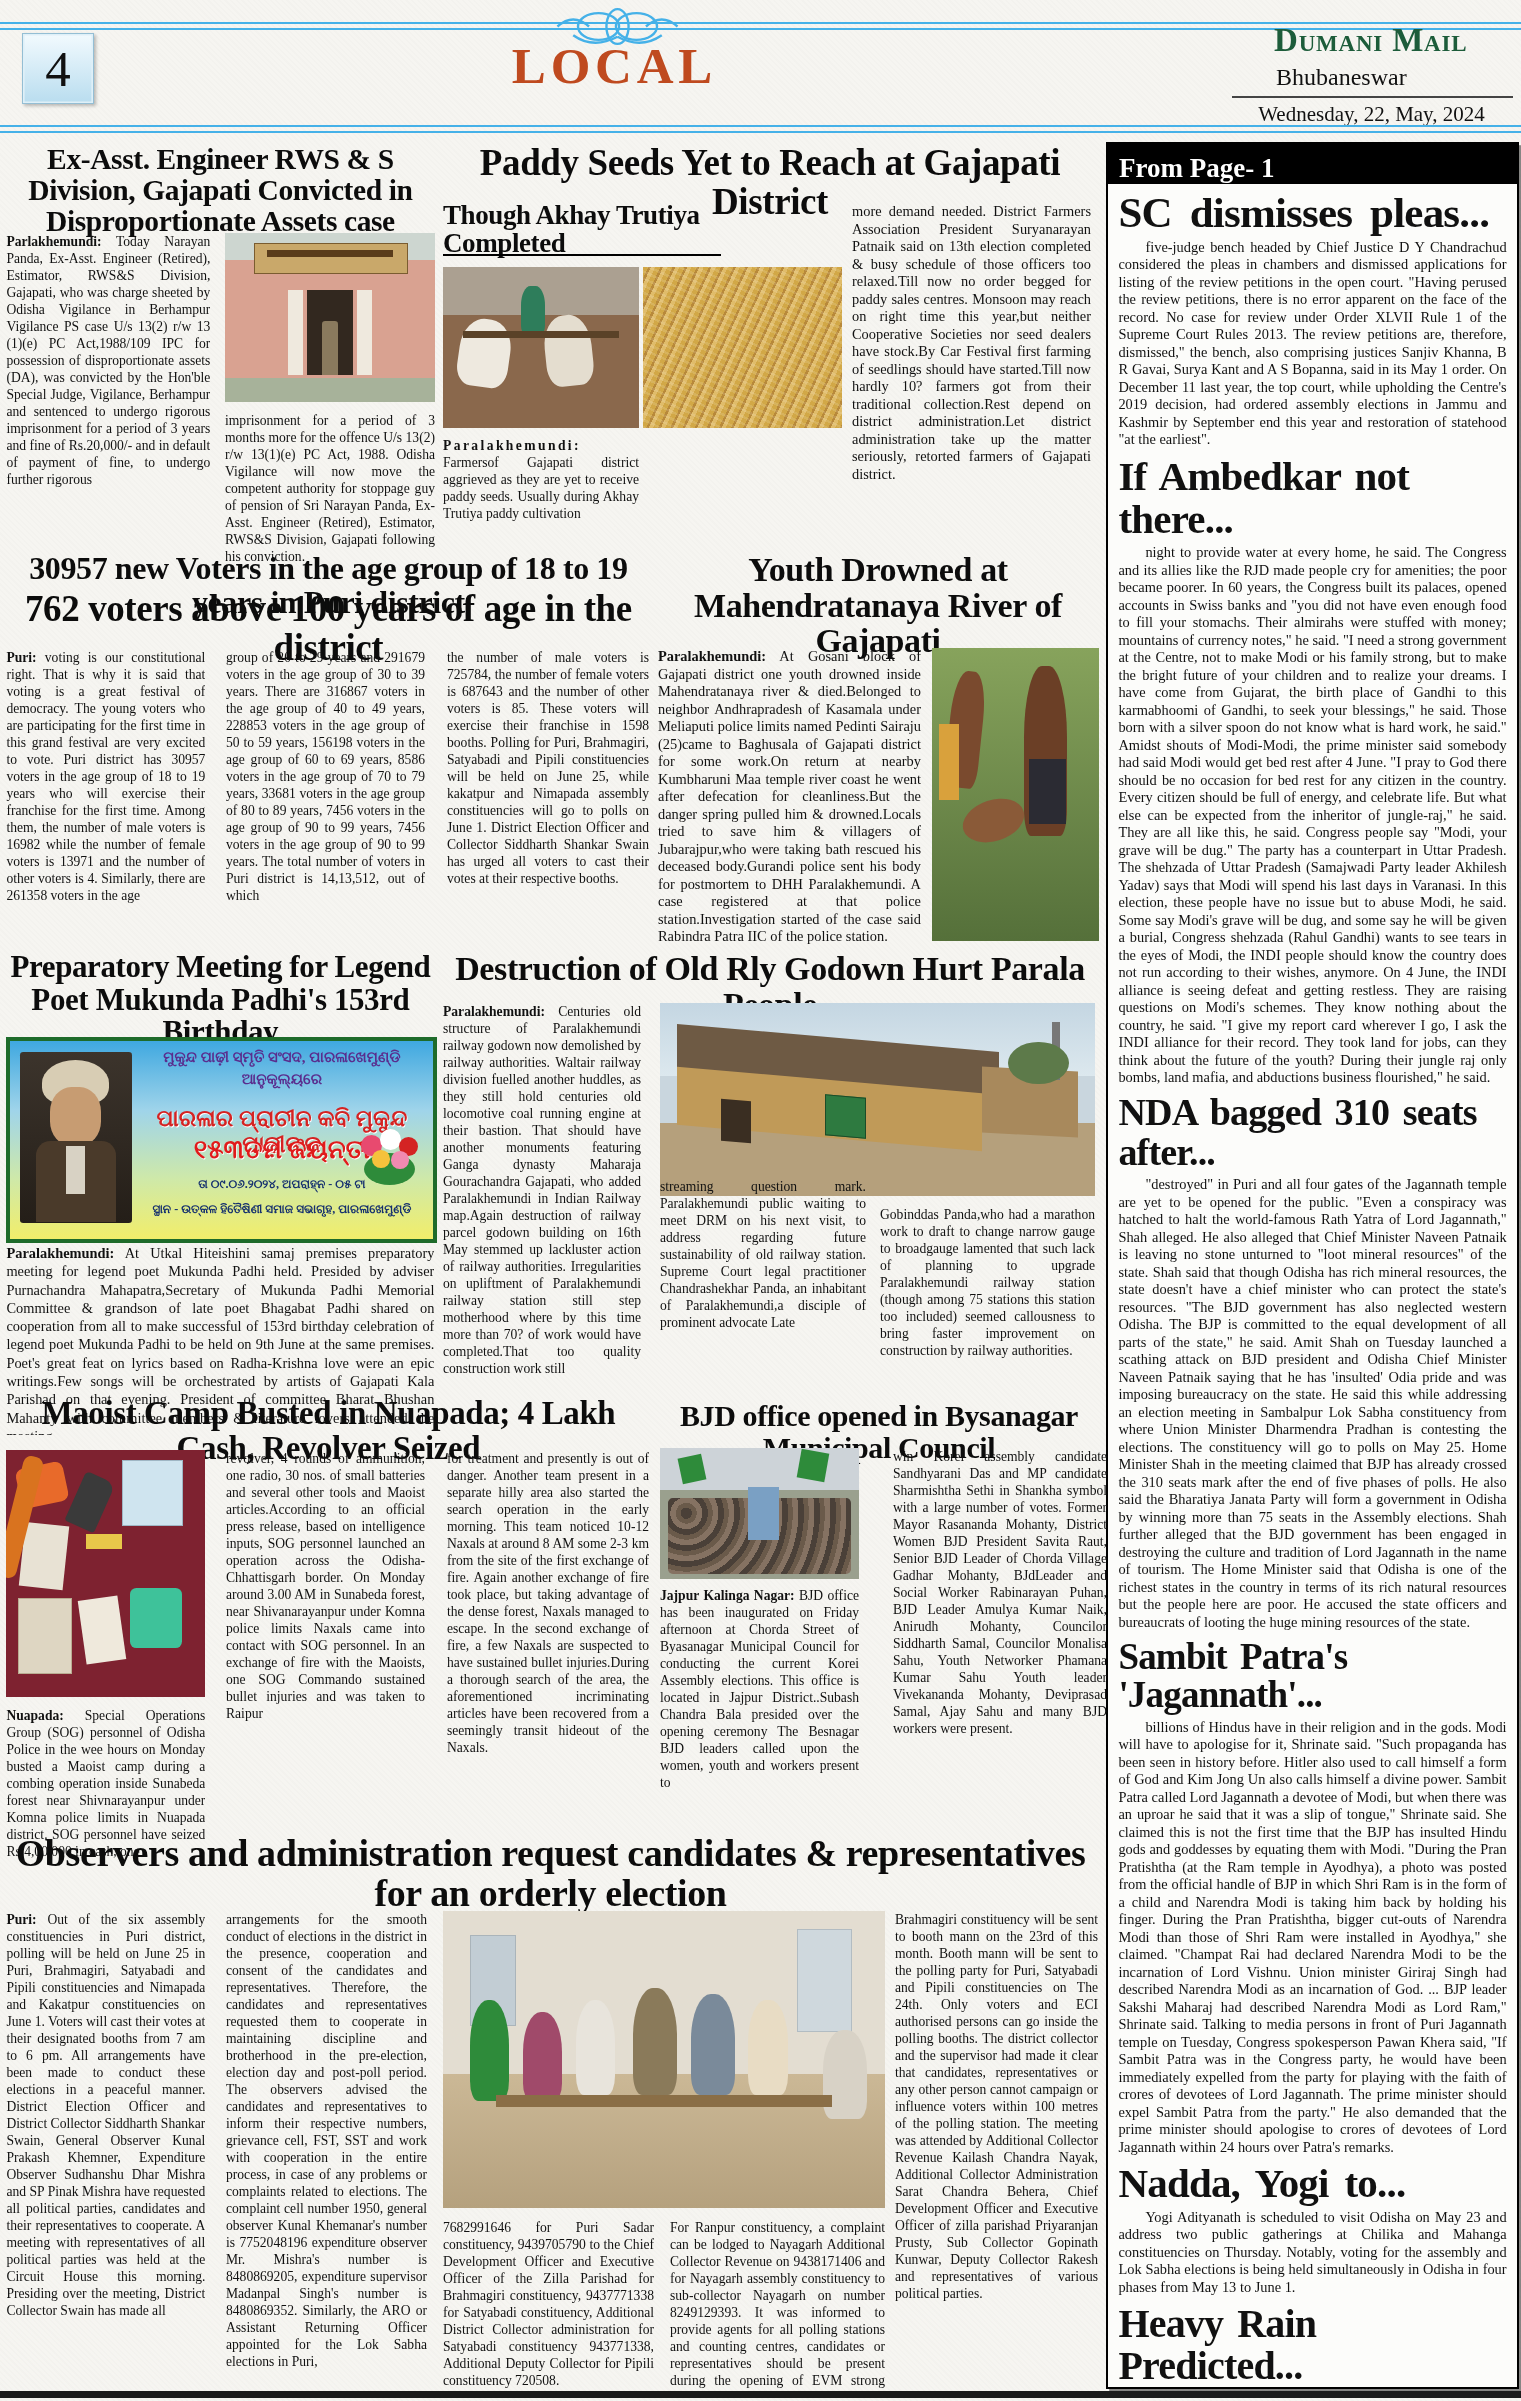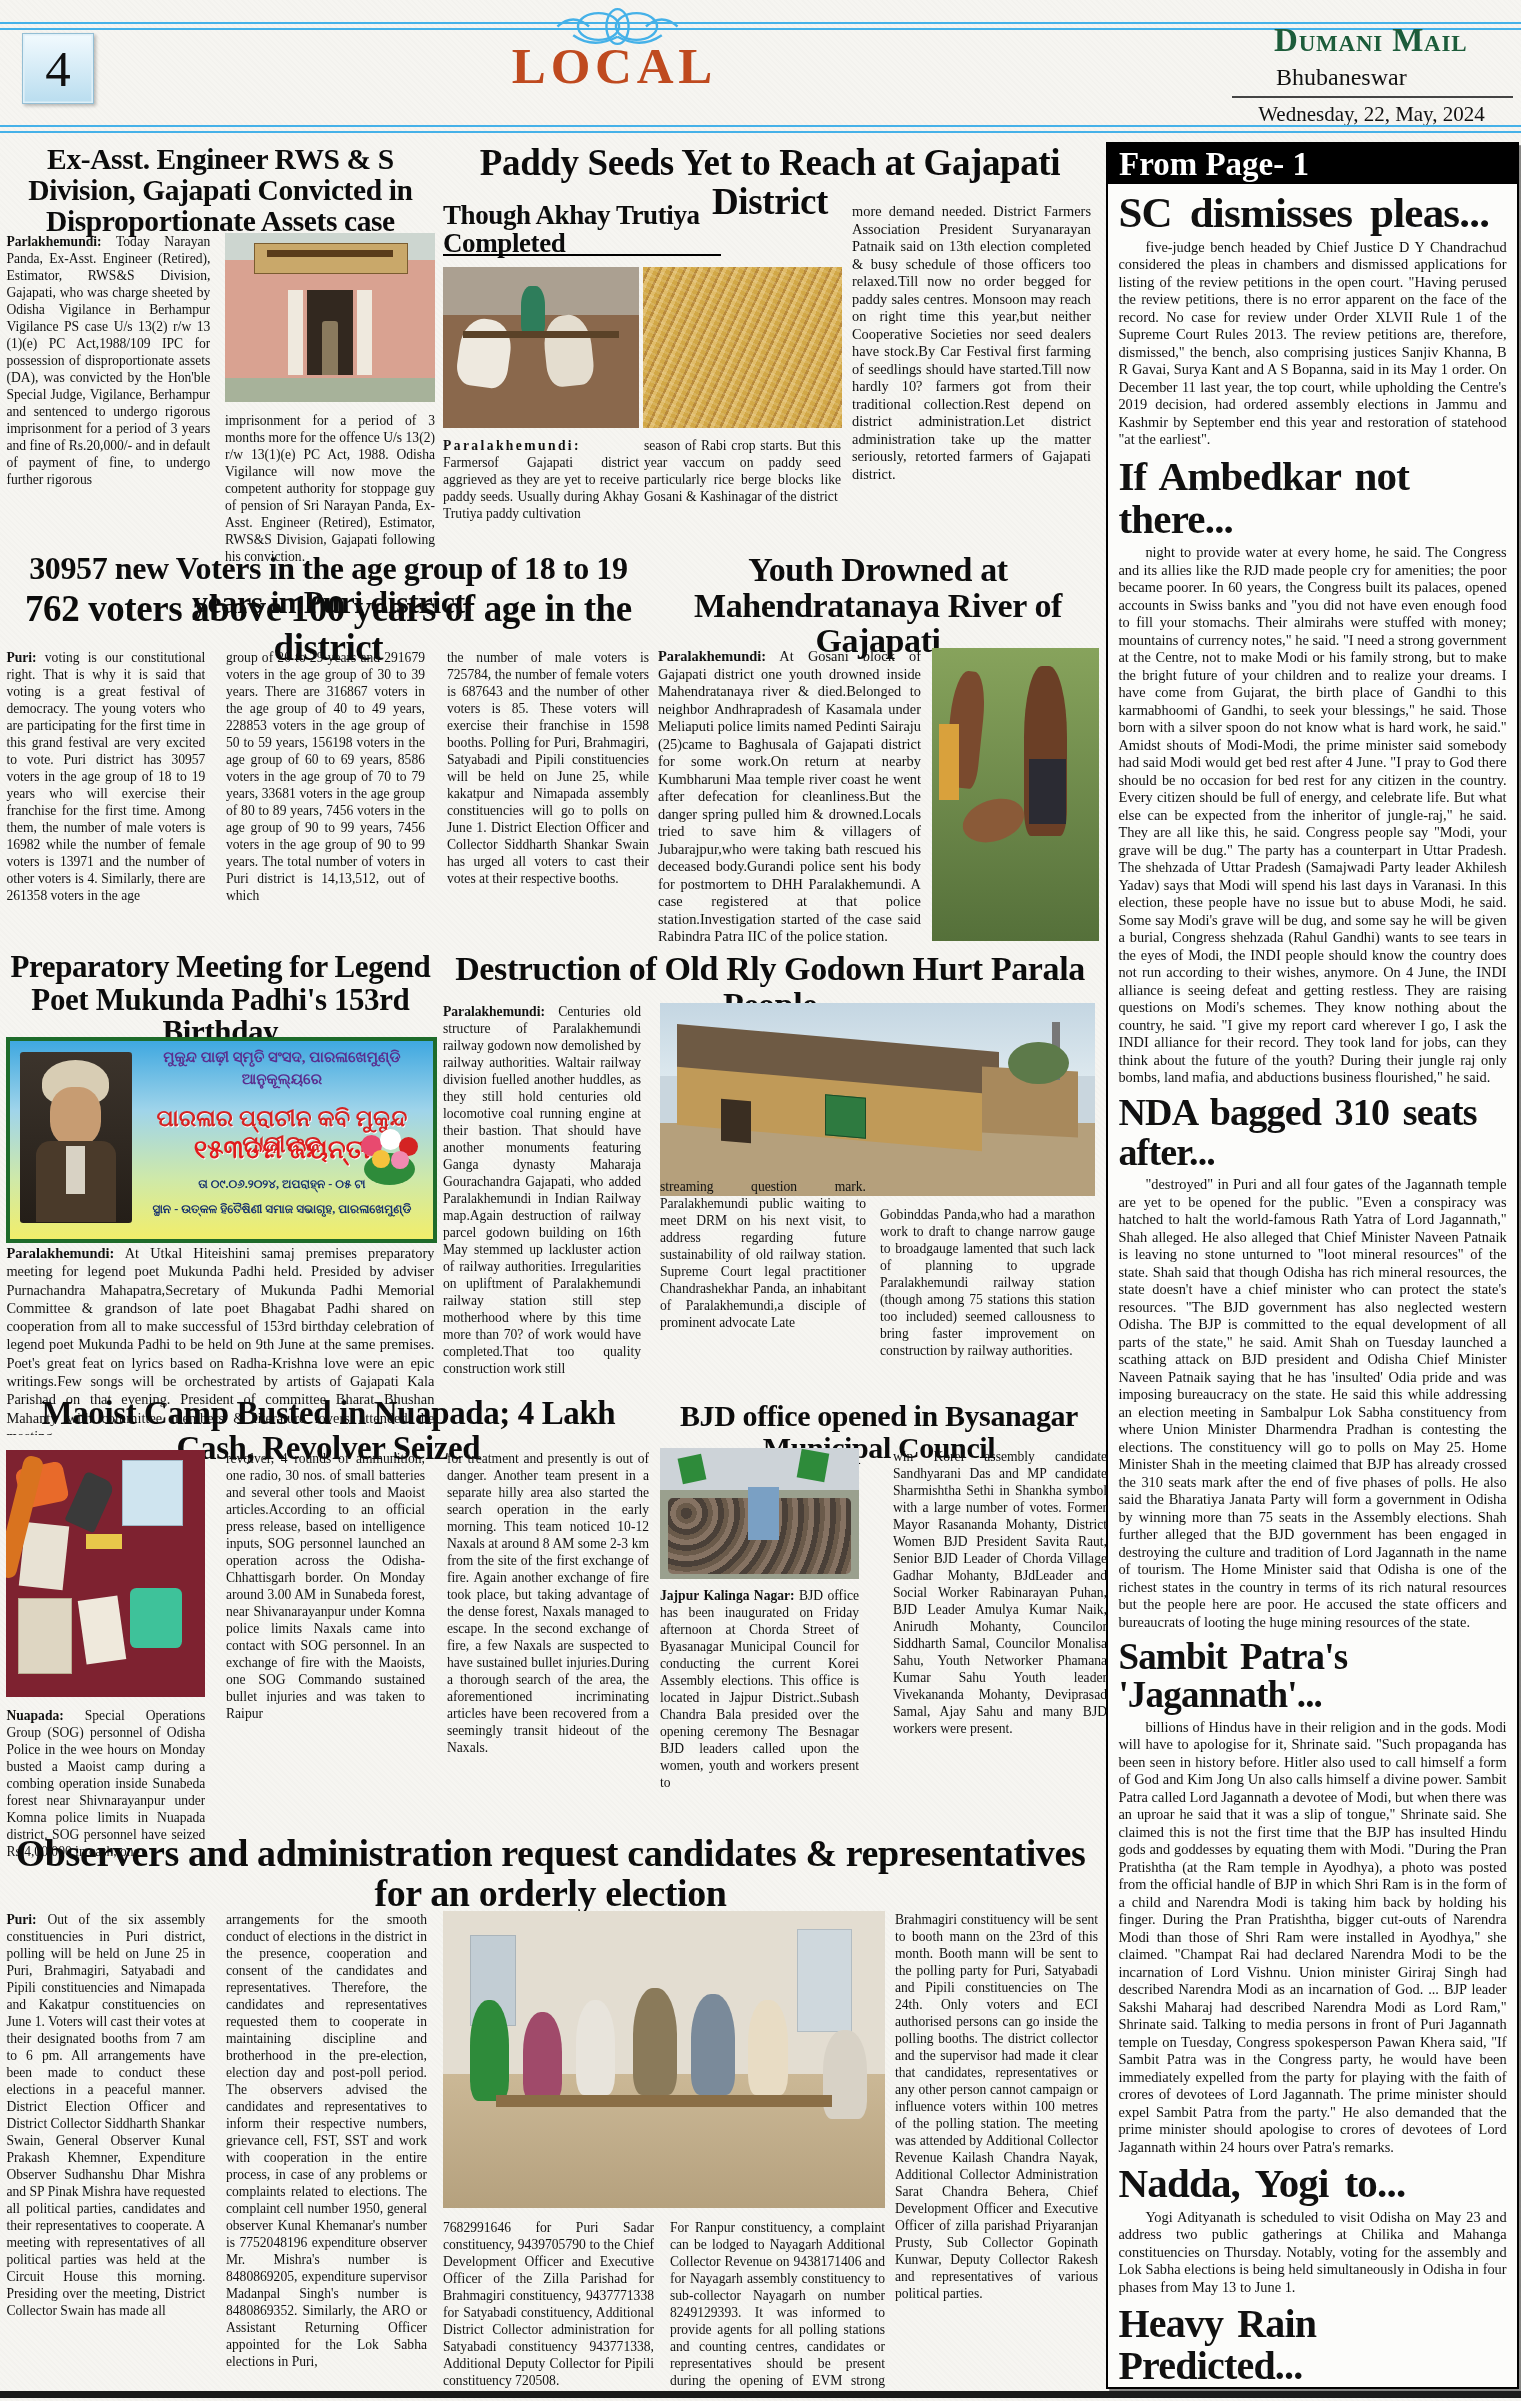--- a/index.html
+++ b/index.html
@@ -84,22 +84,22 @@
   #a-obs-title{left:0;top:1834px;width:1101px;font-size:38px;}
   #a-obs-col1{left:6.4px;top:1911px;width:199px;height:485px;}
   #a-obs-col2{left:226px;top:1911px;width:201px;height:485px;}
   #a-obs-photo{left:443px;top:1911px;width:442px;height:297px;background:#ded8cc;}
   #a-obs-col3{left:443px;top:2219px;width:211px;height:177px;}
   #a-obs-col4{left:670px;top:2219px;width:215px;height:177px;}
   #a-obs-col5{left:895px;top:1911px;width:203px;height:485px;}
   
   #fp-box{left:1106px;top:142px;width:409px;height:2243px;border:2.4px solid #000;background:#fcfcfa;
      overflow:hidden;box-shadow:3.2px 3.2px 0 rgba(0,0,0,0.45);}
-  #fp-bar{height:40px;background:#000;color:#fff;font-size:33px;font-weight:700;
-     display:flex;align-items:center;padding-left:11px;font-family:"Liberation Serif",serif;}
+  #fp-bar{height:40px;background:#000;color:#fff;font-size:27px;font-weight:700;
+     display:flex;align-items:flex-end;padding-left:11px;font-family:"Liberation Serif",serif;}
   .fp-sec{padding:0 10.4px;}
   .fp-title{font-size:40px;font-weight:700;letter-spacing:-0.8px;line-height:1.05;margin:6.4px 0 3.2px 0;
      font-family:"Liberation Serif",serif;word-spacing:4.8px;}
   .fp-body{font-size:14.4px;line-height:17.5px;text-align:justify;text-indent:27px;}
 </style>
 </head>
 <body>
 
 <div id="page">
 
@@ -145,21 +145,20 @@
     <div style="left:0;top:30%;width:100%;height:70%;background:#8a684c;"></div>
     <div style="left:8%;top:32%;width:26%;height:42%;background:#eee9df;border-radius:45% 45% 30% 30%;transform:rotate(8deg);"></div>
     <div style="left:52%;top:30%;width:24%;height:44%;background:#e4ddcf;border-radius:45% 45% 30% 30%;transform:rotate(-6deg);"></div>
     <div style="left:40%;top:12%;width:12%;height:30%;background:#2e7d5b;border-radius:40% 40% 20% 20%;"></div>
     <div style="left:10%;top:40%;width:80%;height:4%;background:#5a4228;"></div>
   </div>
   <div class="abs ph" id="a-paddy-photo2" style="background:repeating-linear-gradient(115deg,#d2a847 0 4.8px,#b8893a 4.8px 7.2px,#e0bc6a 7.2px 11px),#c89b3c;">
     <div style="left:0;top:0;width:100%;height:100%;background:repeating-linear-gradient(25deg,rgba(255,255,255,0.12) 0 2.4px,transparent 2.4px 6.4px);"></div>
   </div>
   <div class="abs bodytxt" id="a-paddy-col1"><span class="dl" style="letter-spacing:2.4px;">Paralakhemundi:</span> <span>Farmersof Gajapati district aggrieved as they are yet to receive paddy seeds. Usually during Akhay Trutiya paddy cultivation</span></div>
-  <div class="abs bodytxt" id="a-paddy-col2">season of Rabi crop starts. But this year vaccum on paddy seed particularly rice berge blocks like Gosani &amp; Kashinagar of the district</div>
   <div class="abs bodytxt body-lg" id="a-paddy-col3">more demand needed. District Farmers Association President Suryanarayan Patnaik said on 13th election completed &amp; busy schedule of those officers too relaxed.Till now no order begged for paddy sales centres. Monsoon may reach on right time this year,but neither Cooperative Societies nor seed dealers have stock.By Car Festival first farming of seedlings should have started.Till now hardly 10? farmers got from their traditional collection.Rest depend on district administration.Let district administration take up the matter seriously, retorted farmers of Gajapati district.</div>
 
   <div class="abs" id="fp-box">
     <div id="fp-bar">
         <span>From Page- 1</span>
       </div>
     <div class="fp-sec">
       <div class="fp-title" style="font-size:43px;word-spacing:8px;">SC dismisses pleas...</div>
       <div class="fp-body">five-judge bench headed by Chief Justice D Y Chandrachud considered the pleas in chambers and dismissed applications for listing of the review petitions in the open court. "Having perused the review petitions, there is no error apparent on the face of the record. No case for review under Order XLVII Rule 1 of the Supreme Court Rules 2013. The review petitions are, therefore, dismissed," the bench, also comprising justices Sanjiv Khanna, B R Gavai, Surya Kant and A S Bopanna, said in its May 1 order. On December 11 last year, the top court, while upholding the Centre's 2019 decision, had ordered assembly elections in Jammu and Kashmir by September end this year and restoration of statehood "at the earliest".</div>
     </div>

